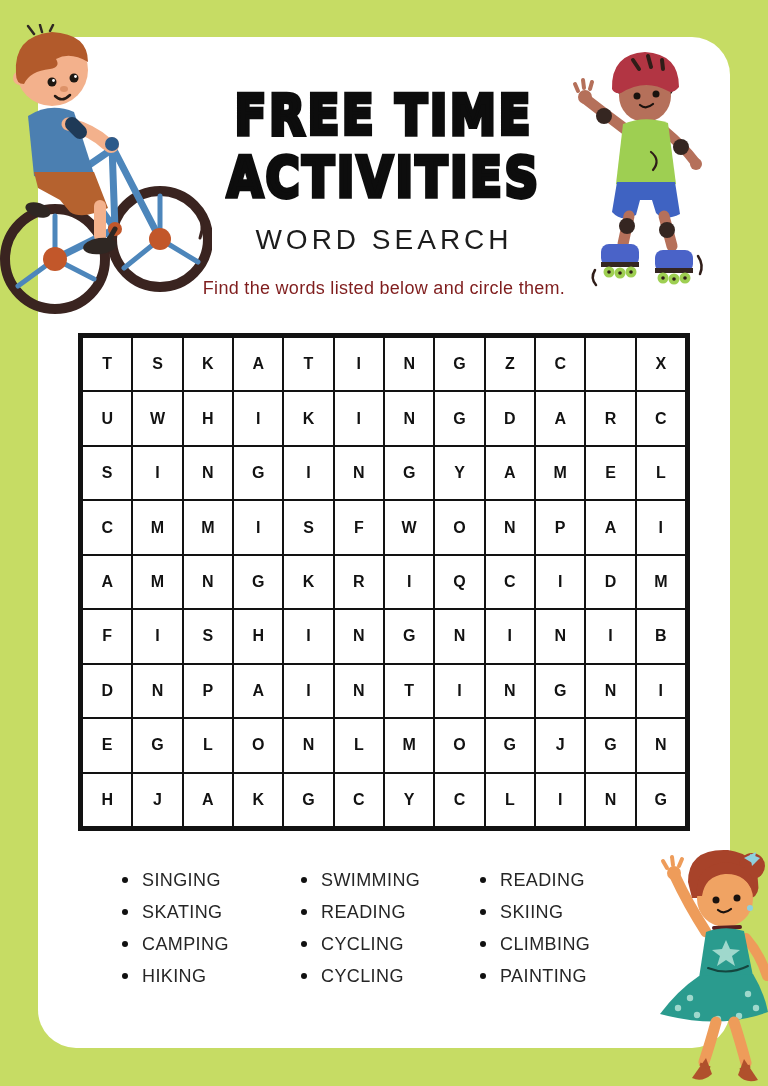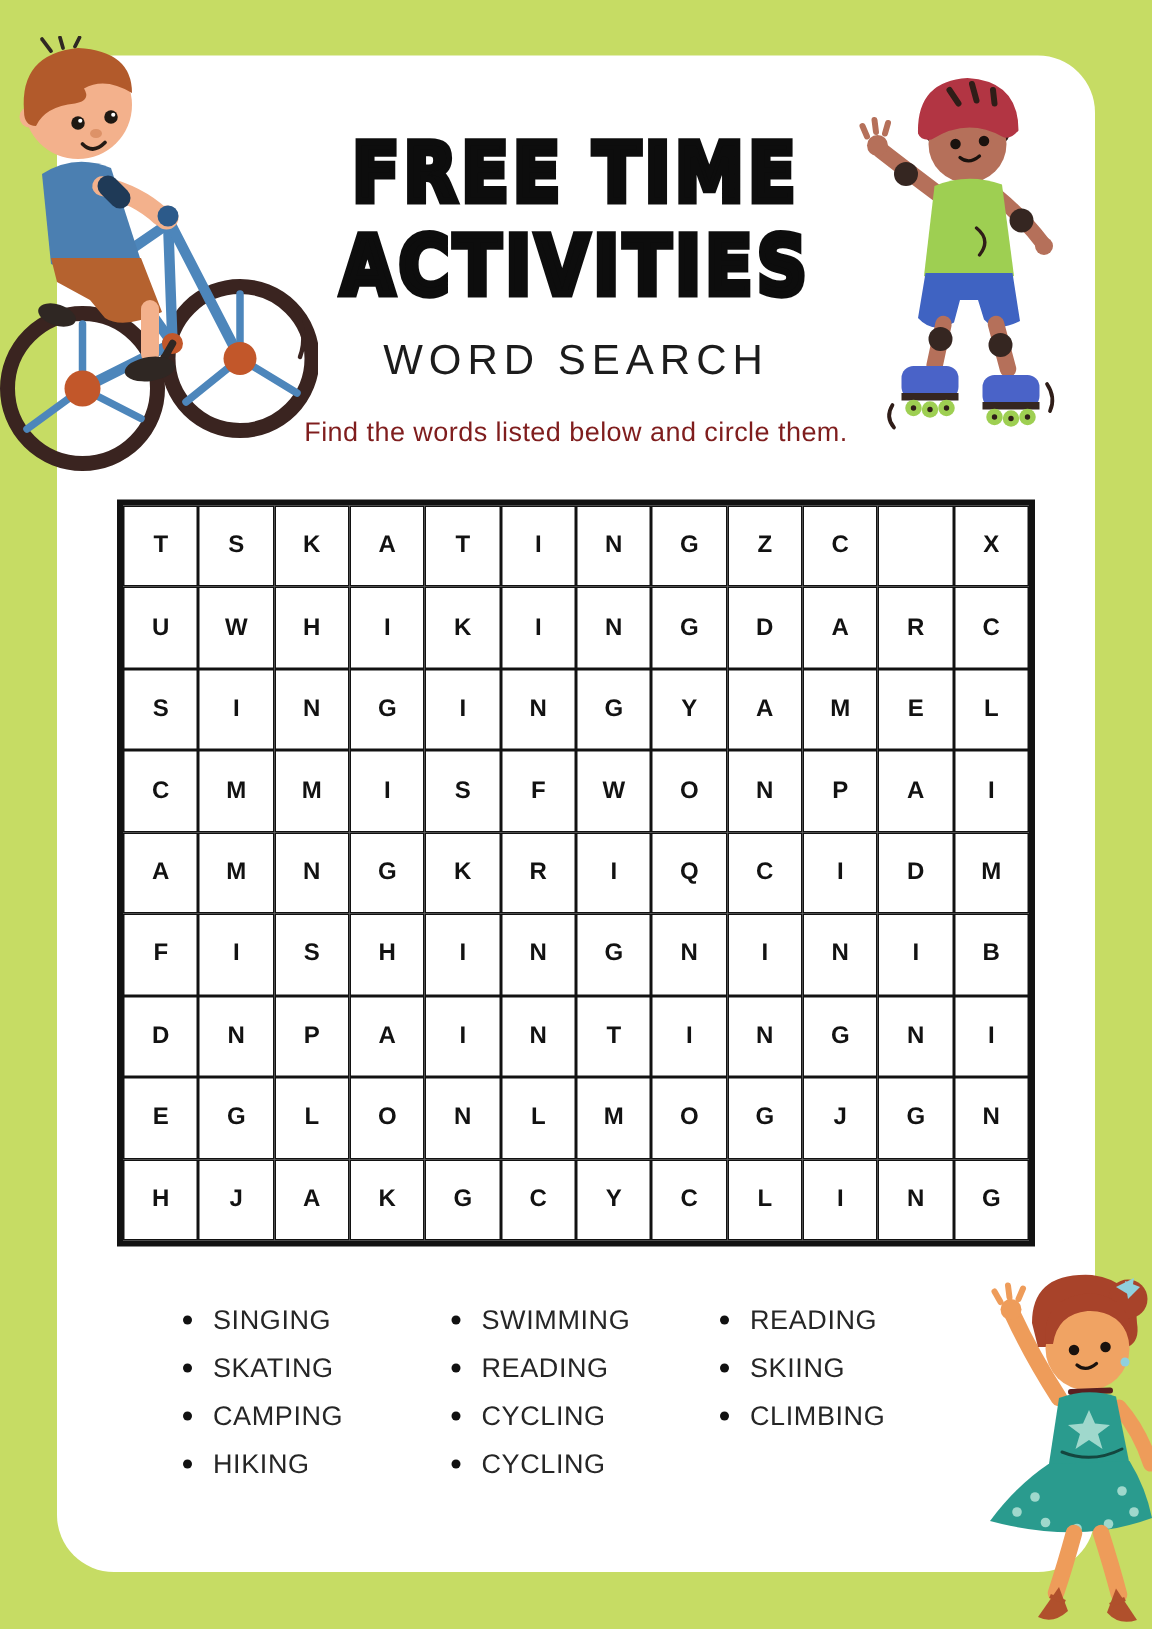--- a/index.html
+++ b/index.html
@@ -200,20 +200,21 @@
     <ul class="wl-col">
       <li>SWIMMING</li>
       <li>READING</li>
       <li>CYCLING</li>
       <li>CYCLING</li>
     </ul>
     <ul class="wl-col">
       <li>READING</li>
       <li>SKIING</li>
       <li>CLIMBING</li>
+      <li>PAINTING</li>
     </ul>
   </div>
 
 <svg id="illu-bike" class="illu" viewBox="0 0 212 292">
   <g>
     <circle cx="55" cy="235" r="50" fill="none" stroke="#3a2420" stroke-width="10"></circle>
     <circle cx="160" cy="215" r="48" fill="none" stroke="#3a2420" stroke-width="10"></circle>
     <path d="M196,182 q10,16 4,32" fill="none" stroke="#3a2420" stroke-width="3" stroke-linecap="round"></path>
     <g stroke="#4d86bb" stroke-width="5" stroke-linecap="round">
       <line x1="55" y1="235" x2="55" y2="192"></line>

